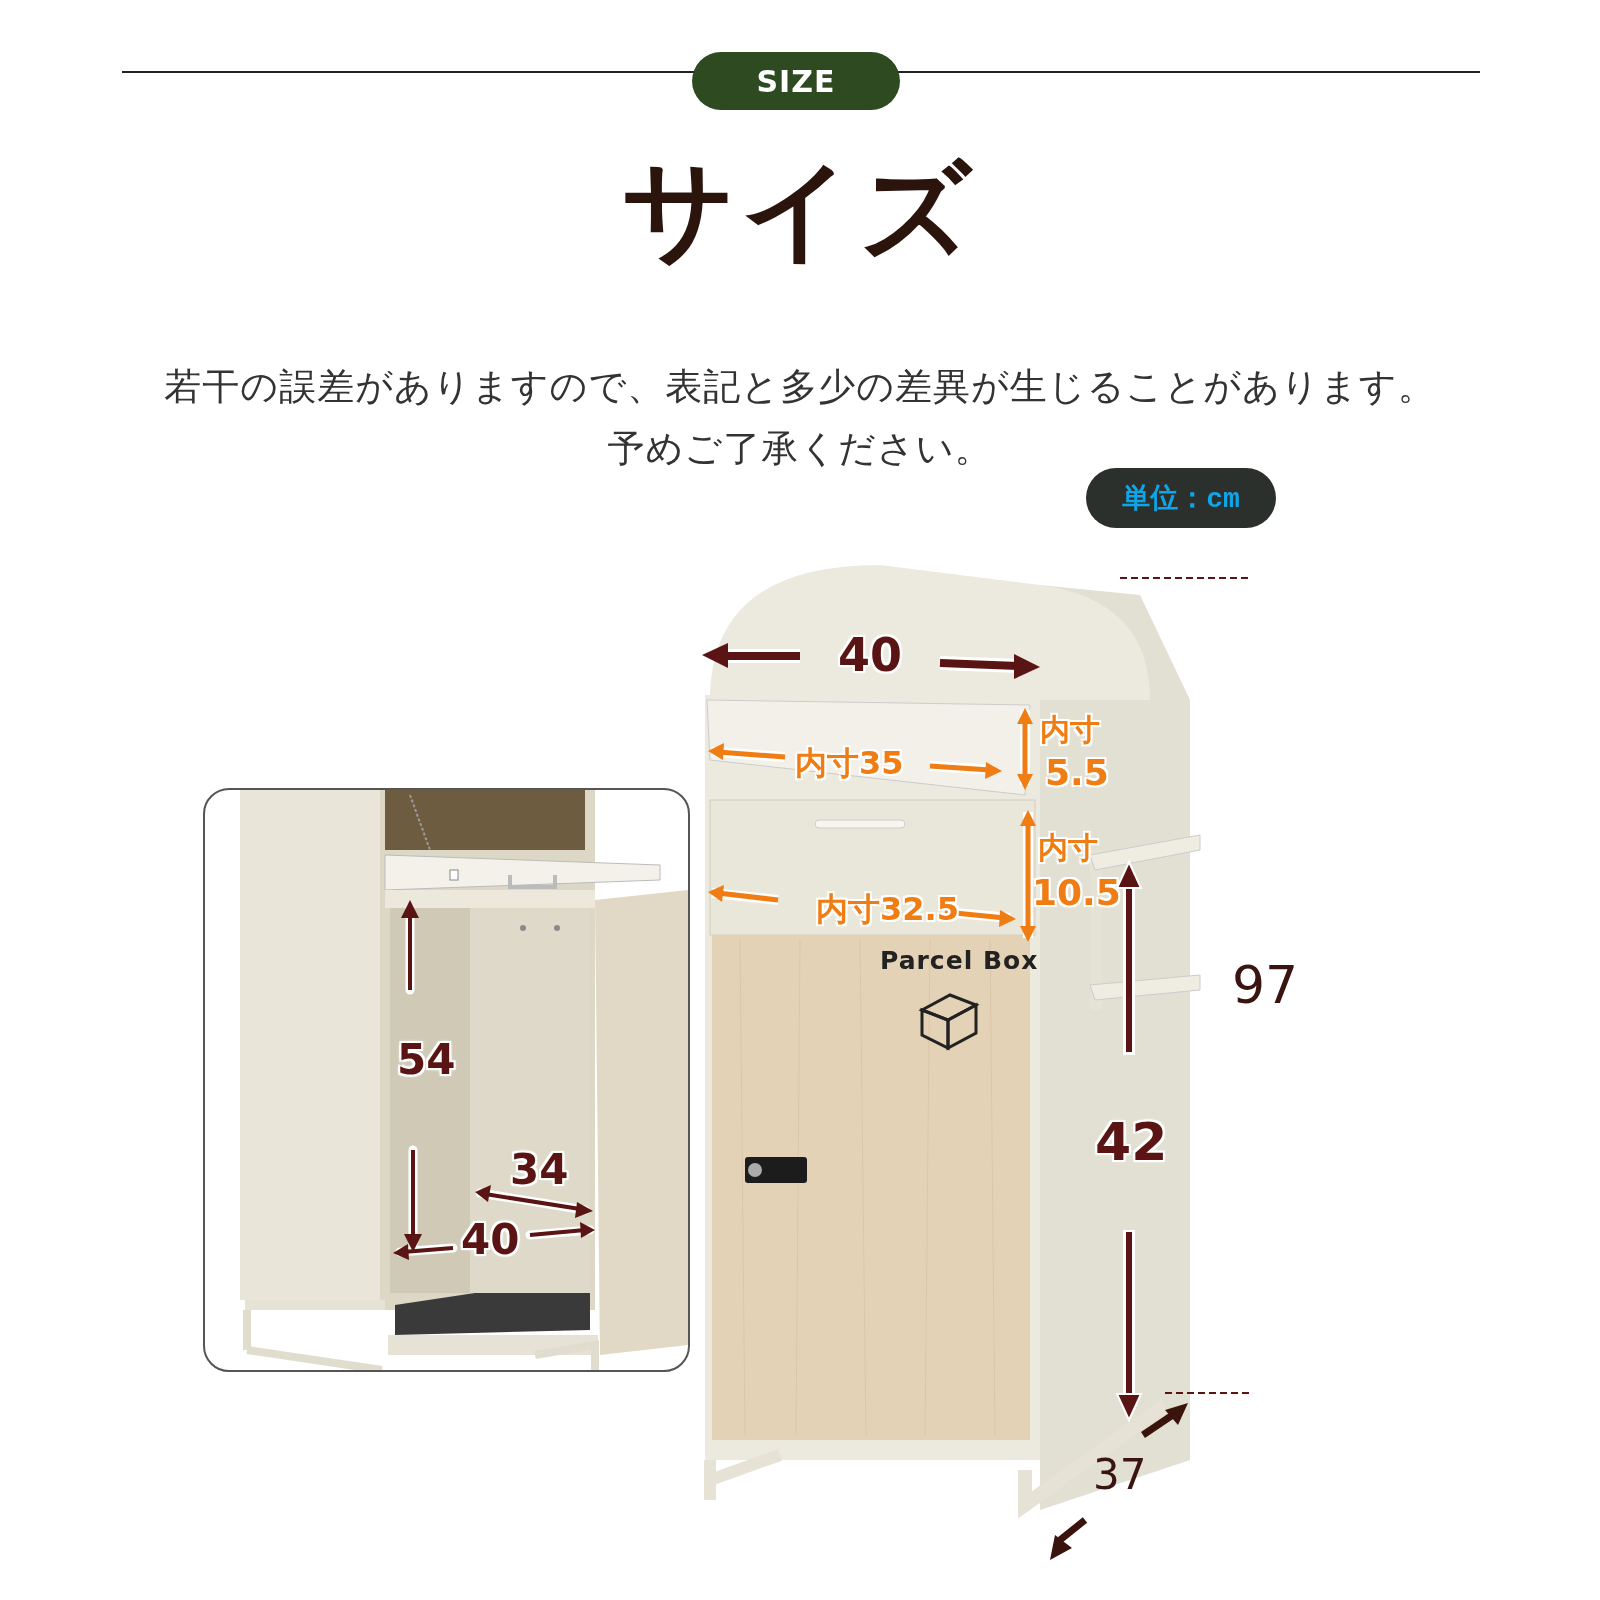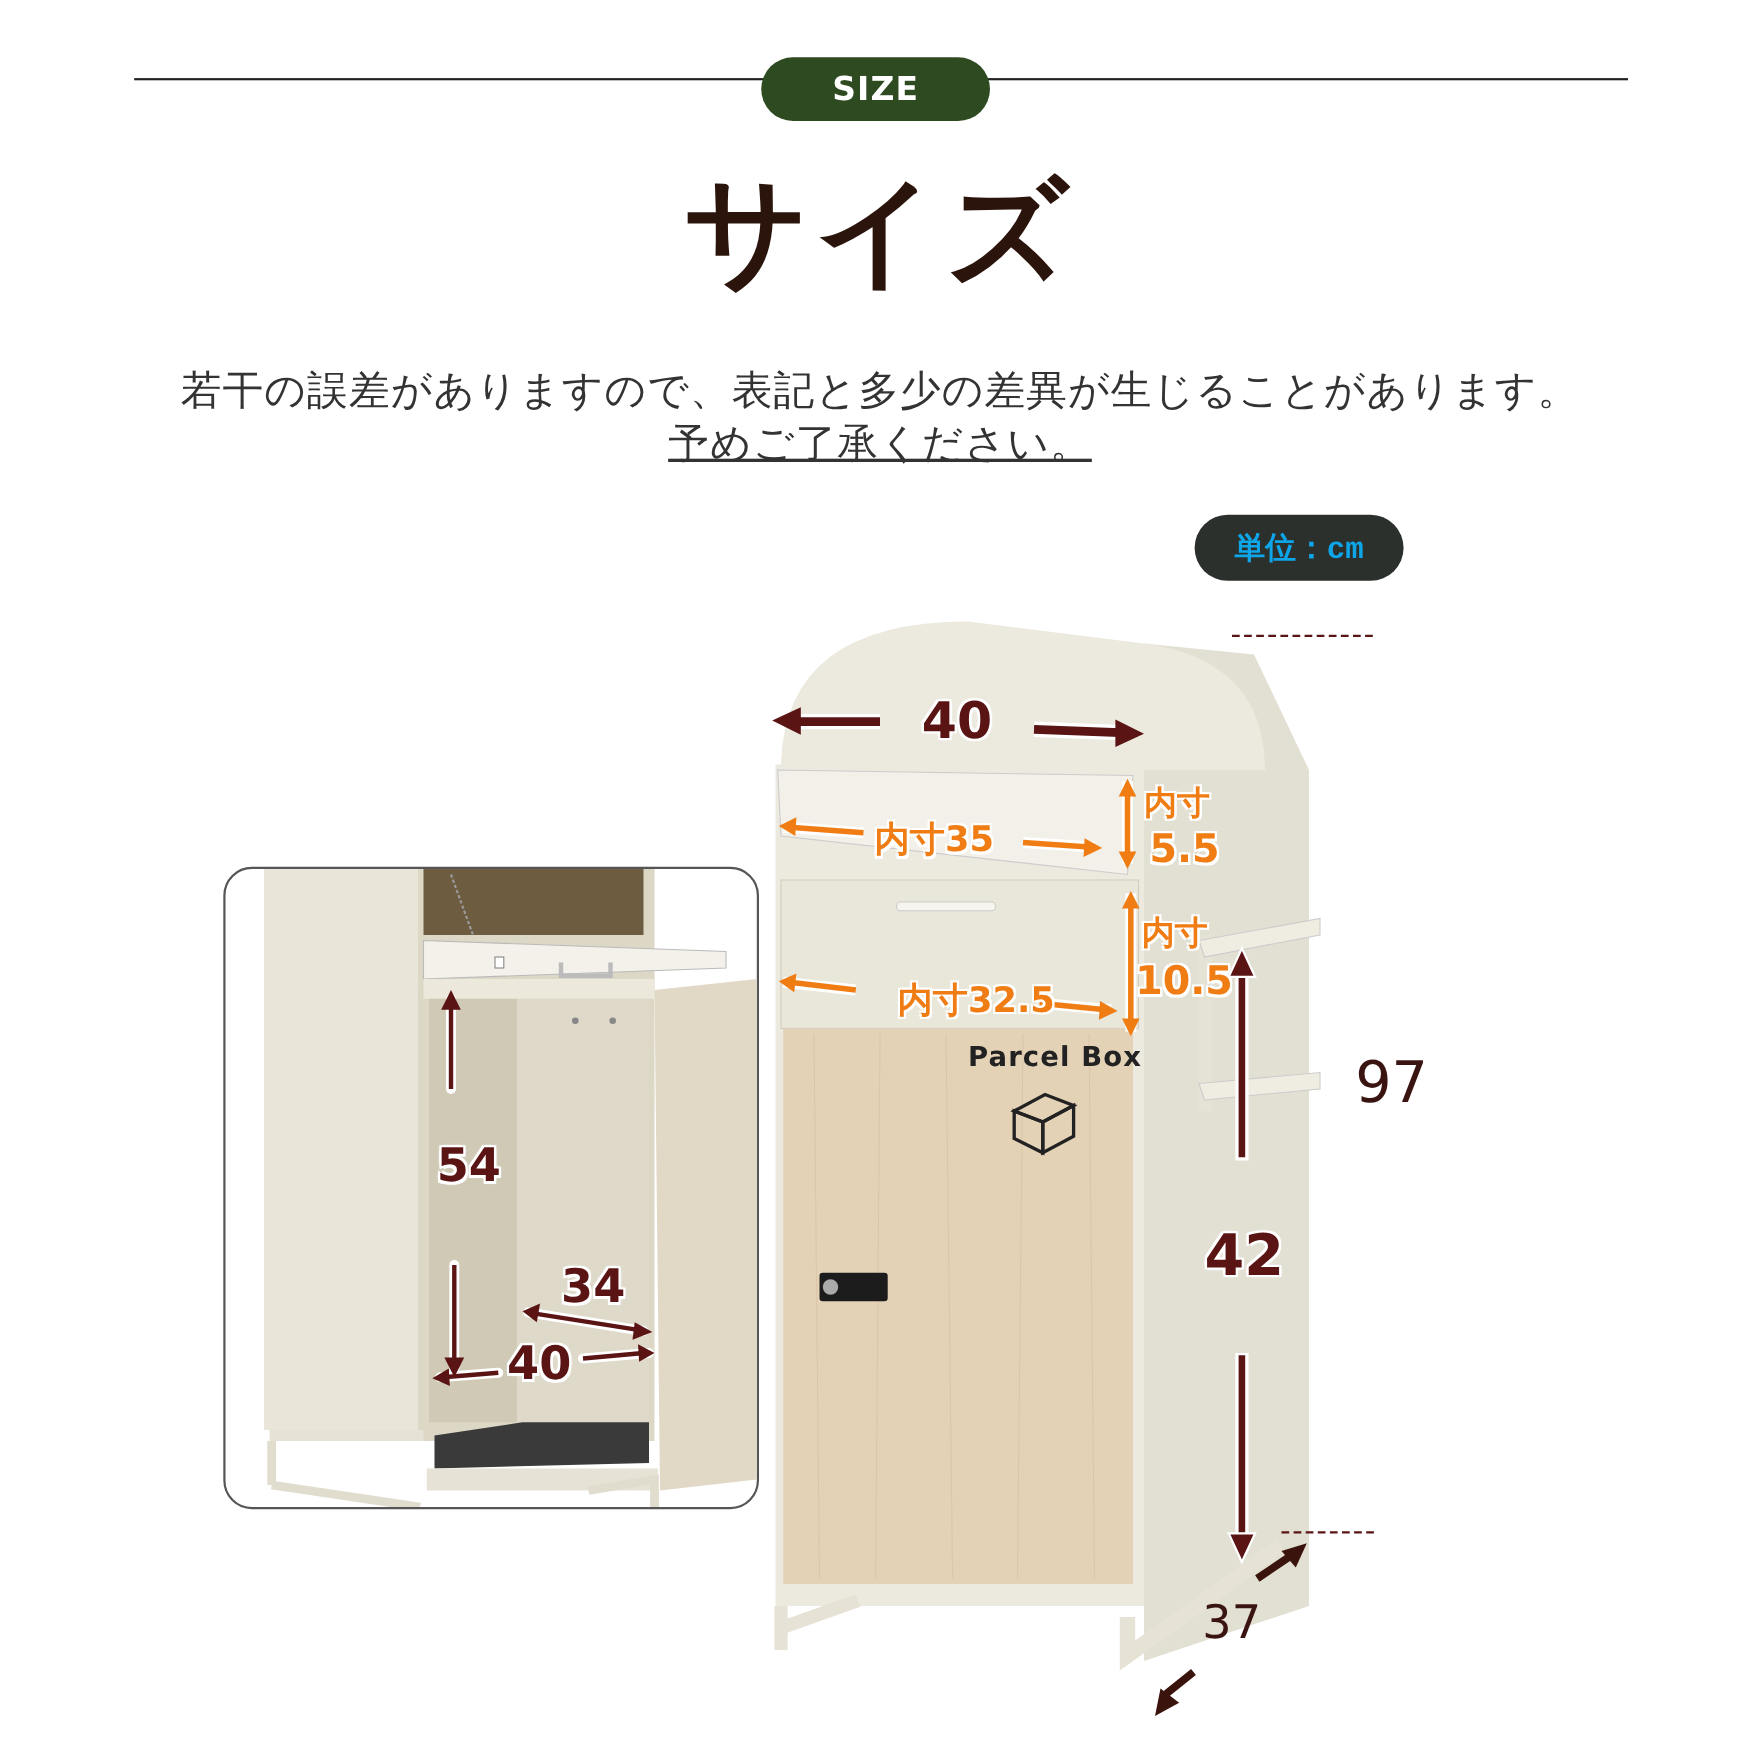--- a/index.html
+++ b/index.html
@@ -3,41 +3,41 @@
 <meta charset="utf-8">
 <style>
   html, body { margin:0; padding:0; background:#ffffff; }
   body { width:1600px; height:1600px; position:relative; overflow:hidden; font-family:"DejaVu Sans", sans-serif; }
   .abs { position:absolute; }
 
   
   .rule { position:absolute; top:71px; height:2px; background:#222; }
   .size-pill { position:absolute; left:692px; top:52px; width:208px; height:58px; border-radius:29px; background:#2e4a20; color:#fff; font-weight:bold; font-size:30px; display:flex; align-items:center; justify-content:center; letter-spacing:1px;text-align:right; }
   .title { position:absolute; left:0; width:1600px; top:150px; text-align:center; font-size:110px; font-weight:bold; color:#2a140c; letter-spacing:6px; line-height:120px; }
-  .note { position:absolute; left:0; width:1600px; text-align:center; font-size:37px; color:#333; letter-spacing:1px; }
+  .note { position:absolute; left:0; width:1600px; text-align:center; font-size:37px; color:#333; letter-spacing:1px;margin-top:32px; }
   .unit-pill { position:absolute; left:1086px; top:468px; width:190px; height:60px; border-radius:30px; background:#2b302c; color:#0ea5e9; font-size:28px; font-weight:bold; display:flex; align-items:center; justify-content:center;font-family:Liberation Mono, monospace; }
 
   
   .inset { position:absolute; left:203px; top:788px; width:483px; height:580px; border:2px solid #555; border-radius:26px; overflow:hidden; background:#fff; }
 
   .dim-dark { color:#5a1414; font-weight:bold; text-shadow: 0 0 4px #fff, 0 0 4px #fff, 2px 2px 0 #fff, -2px -2px 0 #fff, 2px -2px 0 #fff, -2px 2px 0 #fff; }
   .dim-orange { color:#f07d14; font-weight:bold; text-shadow: 0 0 3px #fff, 2px 2px 0 #fff, -2px -2px 0 #fff, 2px -2px 0 #fff, -2px 2px 0 #fff; }
   .dim-black { color:#2a1210; font-weight:normal; }
 </style>
 </head>
 <body>
 
 <div class="rule" style="left:122px;width:572px;"></div>
 <div class="rule" style="left:898px;width:582px;"></div>
 <div class="size-pill">
     <span>SIZE</span>
   </div>
 <div class="title">サイズ</div>
 <div class="note" style="top:330px;">若干の誤差がありますので、表記と多少の差異が生じることがあります。</div>
-<div class="note" style="top:378px;text-decoration:underline;">予めご了承ください。</div>
+<div class="note" style="top:392px;">予めご了承ください。</div>
 <div class="unit-pill">
     <span>単位：cm</span>
   </div>
 
 <div class="inset">
   <svg width="483" height="580" viewBox="0 0 483 580">
 
     <rect x="35" y="0" width="140" height="510" fill="#e9e5d8"></rect>
     <rect x="175" y="0" width="215" height="520" fill="#ddd7c6"></rect>
 

